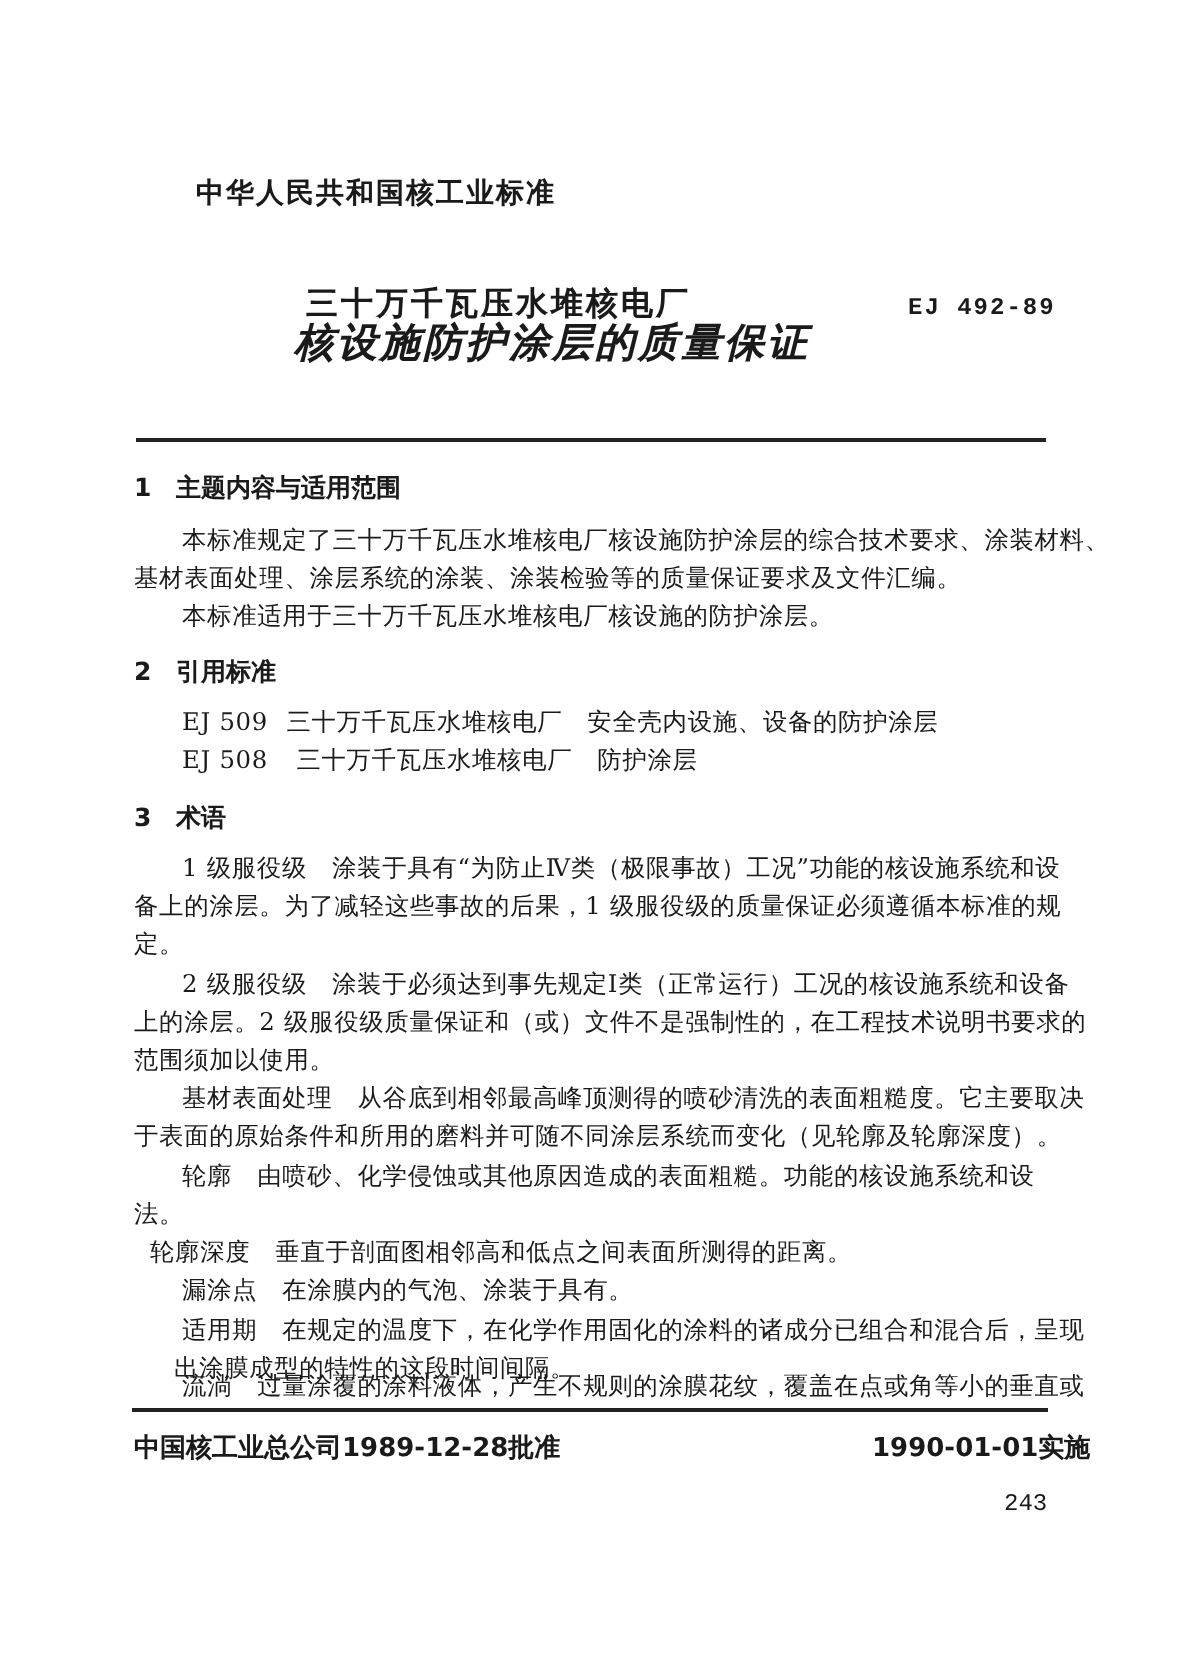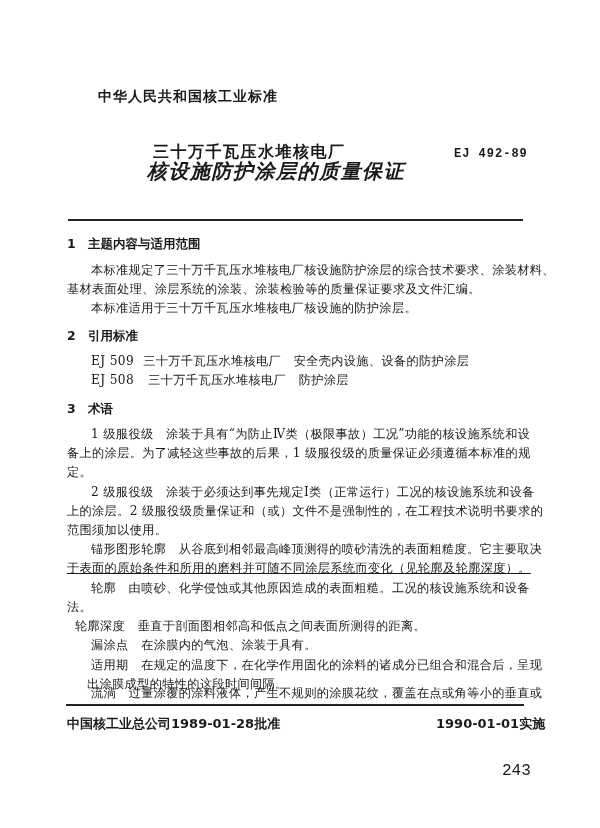--- a/index.html
+++ b/index.html
@@ -16,21 +16,21 @@
     .code { left: 454px; top: 147px; font-size: 12px; font-family: "Liberation Mono", "DejaVu Sans Mono", monospace; font-weight: bold; letter-spacing: 1px; }
     .rule { position: absolute; height: 2px; background: #222; }
     .rule.top { left: 68px; top: 219px; width: 455px; }
     .rule.bot { left: 66px; top: 704px; width: 458px; }
     .sec { font-size: 12.5px; }
     .sec .num { position: absolute; left: 0; }
     .sec .lbl { position: absolute; left: 21px; }
     .body { font-size: 12.2px; letter-spacing: 0.35px; }
     .footer-left { left: 67px; top: 715px; font-size: 13px; }
     .footer-right { left: 436px; top: 715px; font-size: 13px; }
-    .pageno { left: 502px; top: 762px; font-size: 16px; font-family: "Liberation Mono", "DejaVu Sans Mono", monospace; }
+    .pageno { left: 502px; top: 745px; font-size: 12px; font-family: "Liberation Mono", "DejaVu Sans Mono", monospace; }
   </style>
 </head>
 <body>
 
 <div class="abs hd org">中华人民共和国核工业标准</div>
 <div class="abs hd title1">三十万千瓦压水堆核电厂</div>
 <div class="abs hd title2">核设施防护涂层的质量保证</div>
 <div class="abs code">EJ 492-89</div>
 
 <div class="rule top"></div>
@@ -59,27 +59,27 @@
 <div class="abs hd sec" style="left:67px; top:401px;">
   <span class="num">3</span>
   <span class="lbl">术语</span>
 </div>
 <div class="abs body" style="left:91px; top:426px;">1 级服役级　涂装于具有“为防止Ⅳ类（极限事故）工况”功能的核设施系统和设</div>
 <div class="abs body" style="left:67px; top:445px;">备上的涂层。为了减轻这些事故的后果，1 级服役级的质量保证必须遵循本标准的规</div>
 <div class="abs body" style="left:67px; top:464px;">定。</div>
 <div class="abs body" style="left:91px; top:484px;">2 级服役级　涂装于必须达到事先规定Ⅰ类（正常运行）工况的核设施系统和设备</div>
 <div class="abs body" style="left:67px; top:503px;">上的涂层。2 级服役级质量保证和（或）文件不是强制性的，在工程技术说明书要求的</div>
 <div class="abs body" style="left:67px; top:522px;">范围须加以使用。</div>
-<div class="abs body" style="left:91px; top:541px;">锚形图形轮廓　从谷底到相邻最高峰顶测得的喷砂清洗的表面粗糙度。它主要取决</div>
-<div class="abs body" style="left:67px; top:560px;text-decoration:underline;">于表面的原始条件和所用的磨料并可随不同涂层系统而变化（见轮廓及轮廓深度）。</div>
-<div class="abs body" style="left:91px; top:580px;">轮廓　由喷砂、化学侵蚀或其他原因造成的表面粗糙。工况的核设施系统和设备</div>
+<div class="abs body" style="left:91px; top:541px;">基材表面处理　从谷底到相邻最高峰顶测得的喷砂清洗的表面粗糙度。它主要取决</div>
+<div class="abs body" style="left:67px; top:560px;">于表面的原始条件和所用的磨料并可随不同涂层系统而变化（见轮廓及轮廓深度）。</div>
+<div class="abs body" style="left:91px; top:580px;">轮廓　由喷砂、化学侵蚀或其他原因造成的表面粗糙。功能的核设施系统和设</div>
 <div class="abs body" style="left:67px; top:599px;">法。</div>
 <div class="abs body" style="left:75px; top:618px;">轮廓深度　垂直于剖面图相邻高和低点之间表面所测得的距离。</div>
 <div class="abs body" style="left:91px; top:637px;">漏涂点　在涂膜内的气泡、涂装于具有。</div>
 <div class="abs body" style="left:91px; top:657px;">适用期　在规定的温度下，在化学作用固化的涂料的诸成分已组合和混合后，呈现</div>
 <div class="abs body" style="left:67px; top:676px;margin-left:20px;">出涂膜成型的特性的这段时间间隔。</div>
 <div class="abs body" style="left:91px; top:686px; top:685px;">流淌　过量涂覆的涂料液体，产生不规则的涂膜花纹，覆盖在点或角等小的垂直或</div>
 
 <div class="rule bot"></div>
 
-<div class="abs hd footer-left">中国核工业总公司1989-01-28批准</div>
+<div class="abs hd footer-left">中国核工业总公司1989-12-28批准</div>
 <div class="abs hd footer-right">1990-01-01实施</div>
 <div class="abs pageno">243</div>
 
 </body></html>

